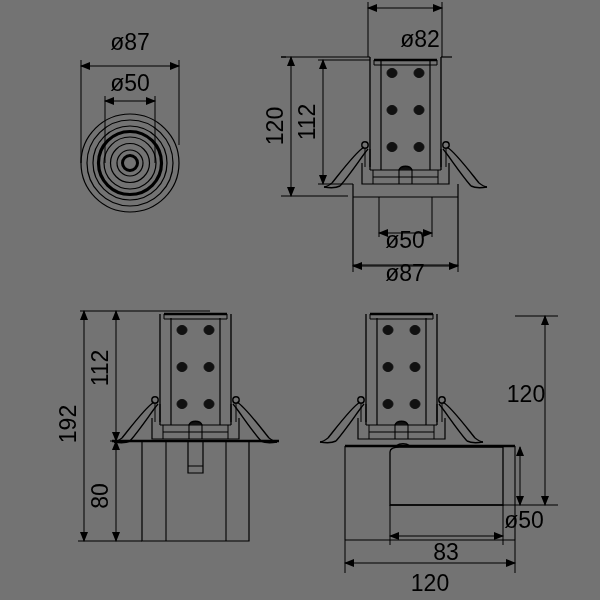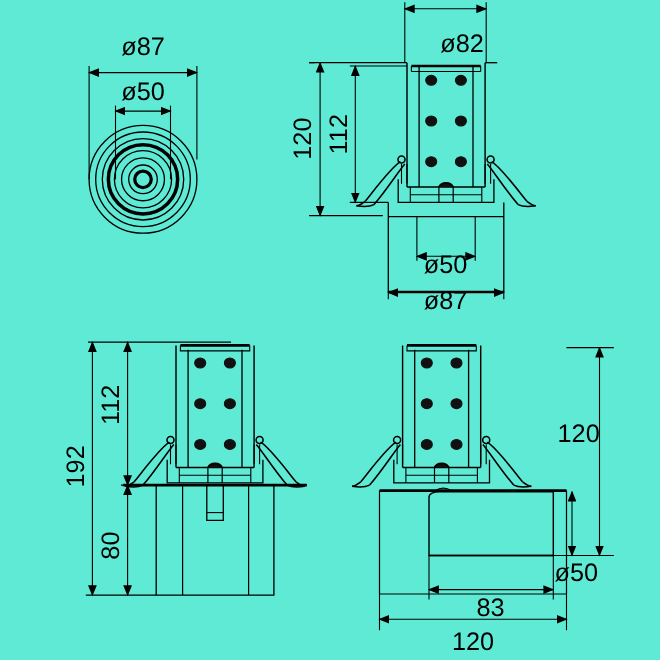--- a/index.html
+++ b/index.html
@@ -1,18 +1,18 @@
 <!DOCTYPE html>
 <html><head>
 <meta charset="utf-8">
 <style>
   html,body{margin:0;padding:0;background:#ffffff;}
   body{width:600px;height:600px;overflow:hidden;
        font-family:"Liberation Sans","DejaVu Sans",sans-serif;}
-  #sheet{position:relative;width:600px;height:600px;background:#5eead4;}
+  #sheet{position:relative;width:600px;height:600px;background:#737373;}
   svg{display:block;}
   .dimtext{font-family:"Liberation Sans","DejaVu Sans",sans-serif;
            font-size:23px;fill:#000;letter-spacing:0px;}
 </style>
 </head>
 <body>
 
 <div id="sheet">
 <svg width="600" height="600" viewBox="0 0 600 600" shape-rendering="geometricPrecision">
 

